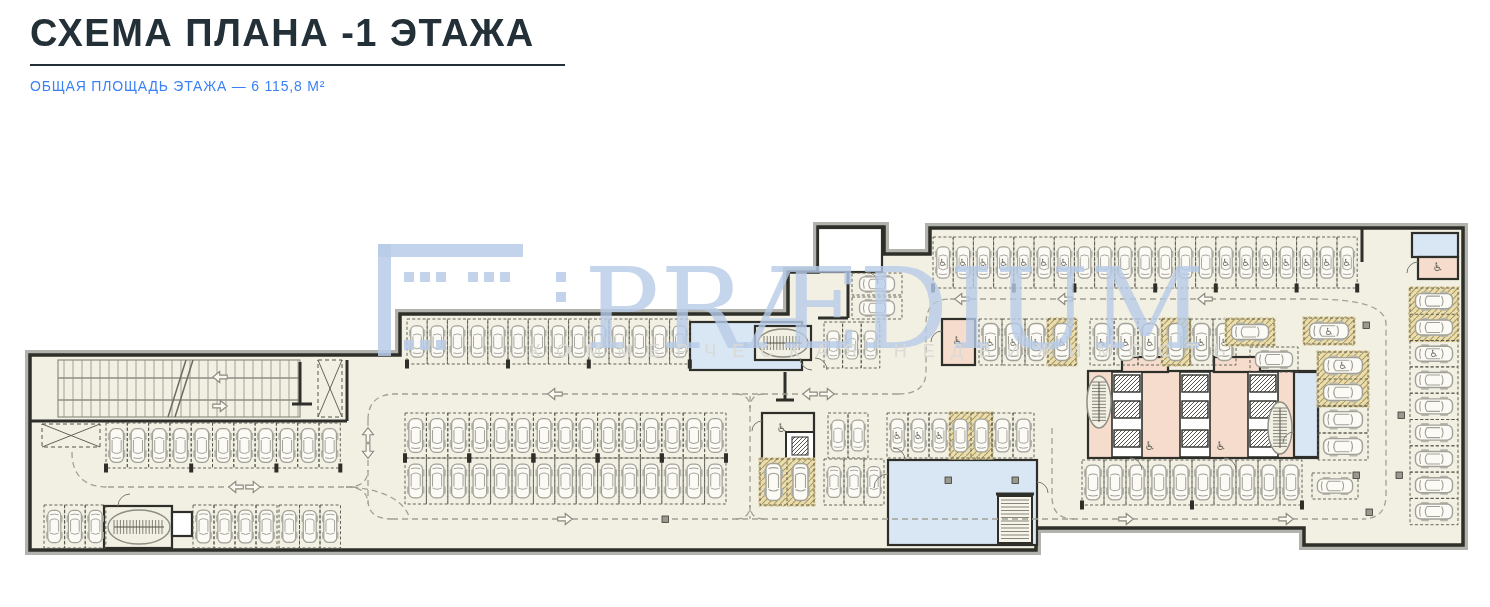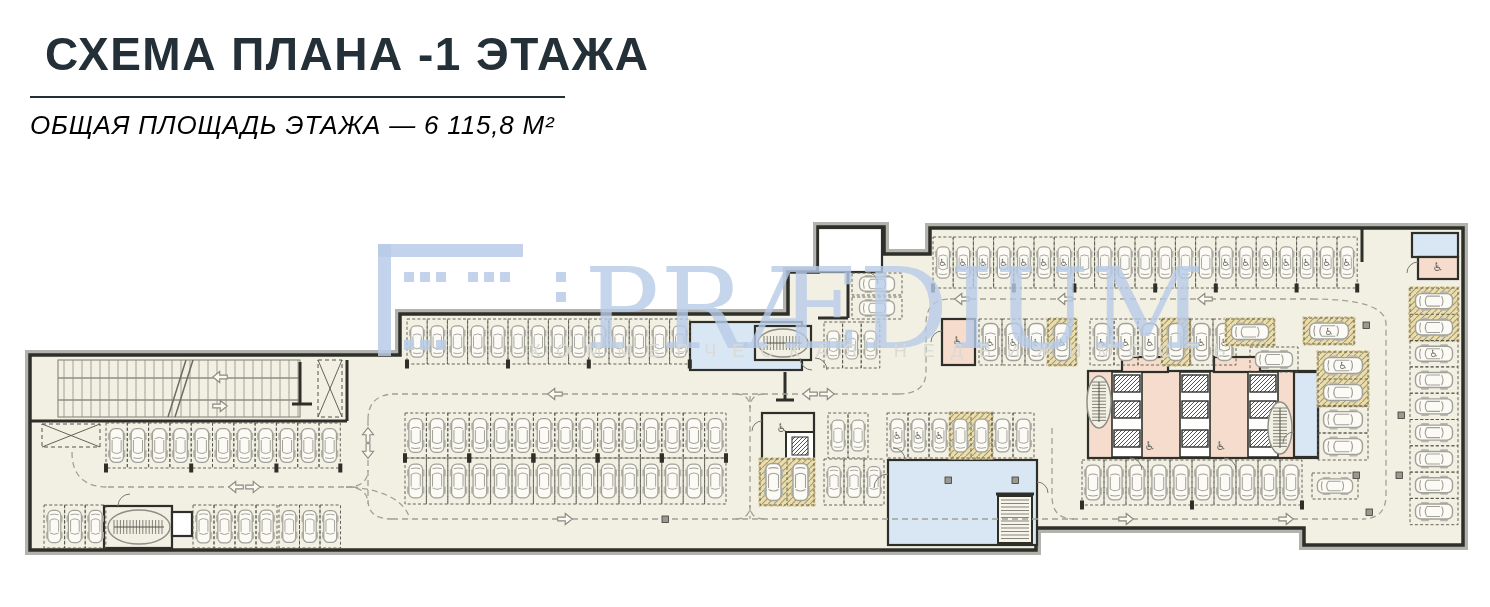--- a/index.html
+++ b/index.html
@@ -1,22 +1,22 @@
 <!DOCTYPE html>
 <html><head>
 <meta charset="utf-8">
 <style>
   html,body{margin:0;padding:0;background:#ffffff;}
   .stage{position:relative;width:1490px;height:607px;background:#fff;overflow:hidden;
          font-family:"Liberation Sans",sans-serif;}
   #plan-svg{position:absolute;left:0;top:0;}
   header{position:absolute;left:30px;top:12px;z-index:5;}
-  h1{margin:15px;font-size:46px;font-weight:600;letter-spacing:1.5px;color:#233038;}
+  h1{margin:0;font-size:38px;font-weight:600;letter-spacing:1.5px;color:#233038;}
   .rule{width:535px;height:2px;background:#233038;margin-top:9px;}
-  .subtitle{margin-top:12px;font-size:26px;font-weight:400;letter-spacing:0.8px;color:#000000;font-style:italic;}
+  .subtitle{margin-top:12px;font-size:14px;font-weight:400;letter-spacing:0.8px;color:#3b82f6;}
 </style>
 </head>
 <body>
 
 <div class="stage">
   <svg id="plan-svg" width="1490" height="607" viewBox="0 0 1490 607">
     <defs>
       <pattern id="hatchK" width="6" height="6" patternUnits="userSpaceOnUse">
         <rect width="6" height="6" fill="#e9deb1"></rect>
         <path d="M-1 7 L7 -1" stroke="#b29a58" stroke-width="1.2"></path>

